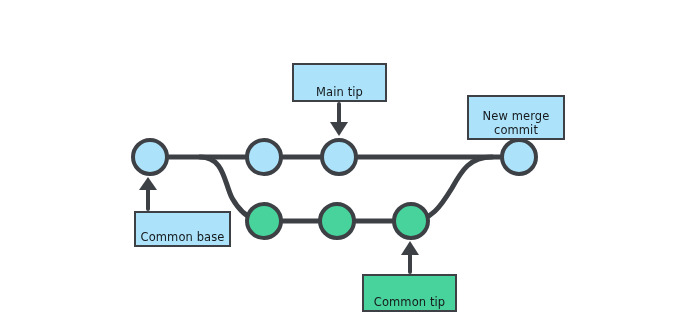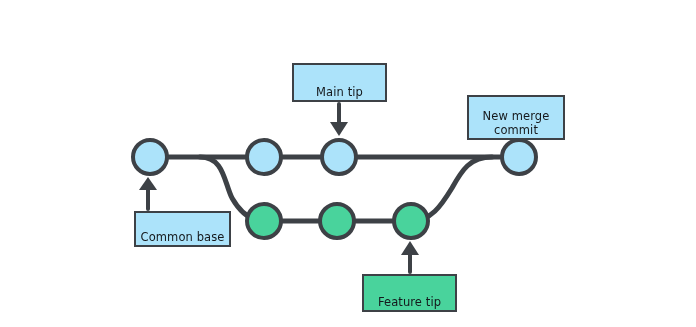--- a/index.html
+++ b/index.html
@@ -107,16 +107,16 @@
   <div id="box-main-tip" class="label-box box-blue">
     <span>Main tip</span>
   </div>
 
   <div id="box-new-merge-commit" class="label-box box-blue">
     <span>New merge
 commit</span>
   </div>
 
   <div id="box-feature-tip" class="label-box box-green">
-    <span>Feature tip</span>
+    <span>Common tip</span>
   </div>
 
 </div>
 
 </body></html>

